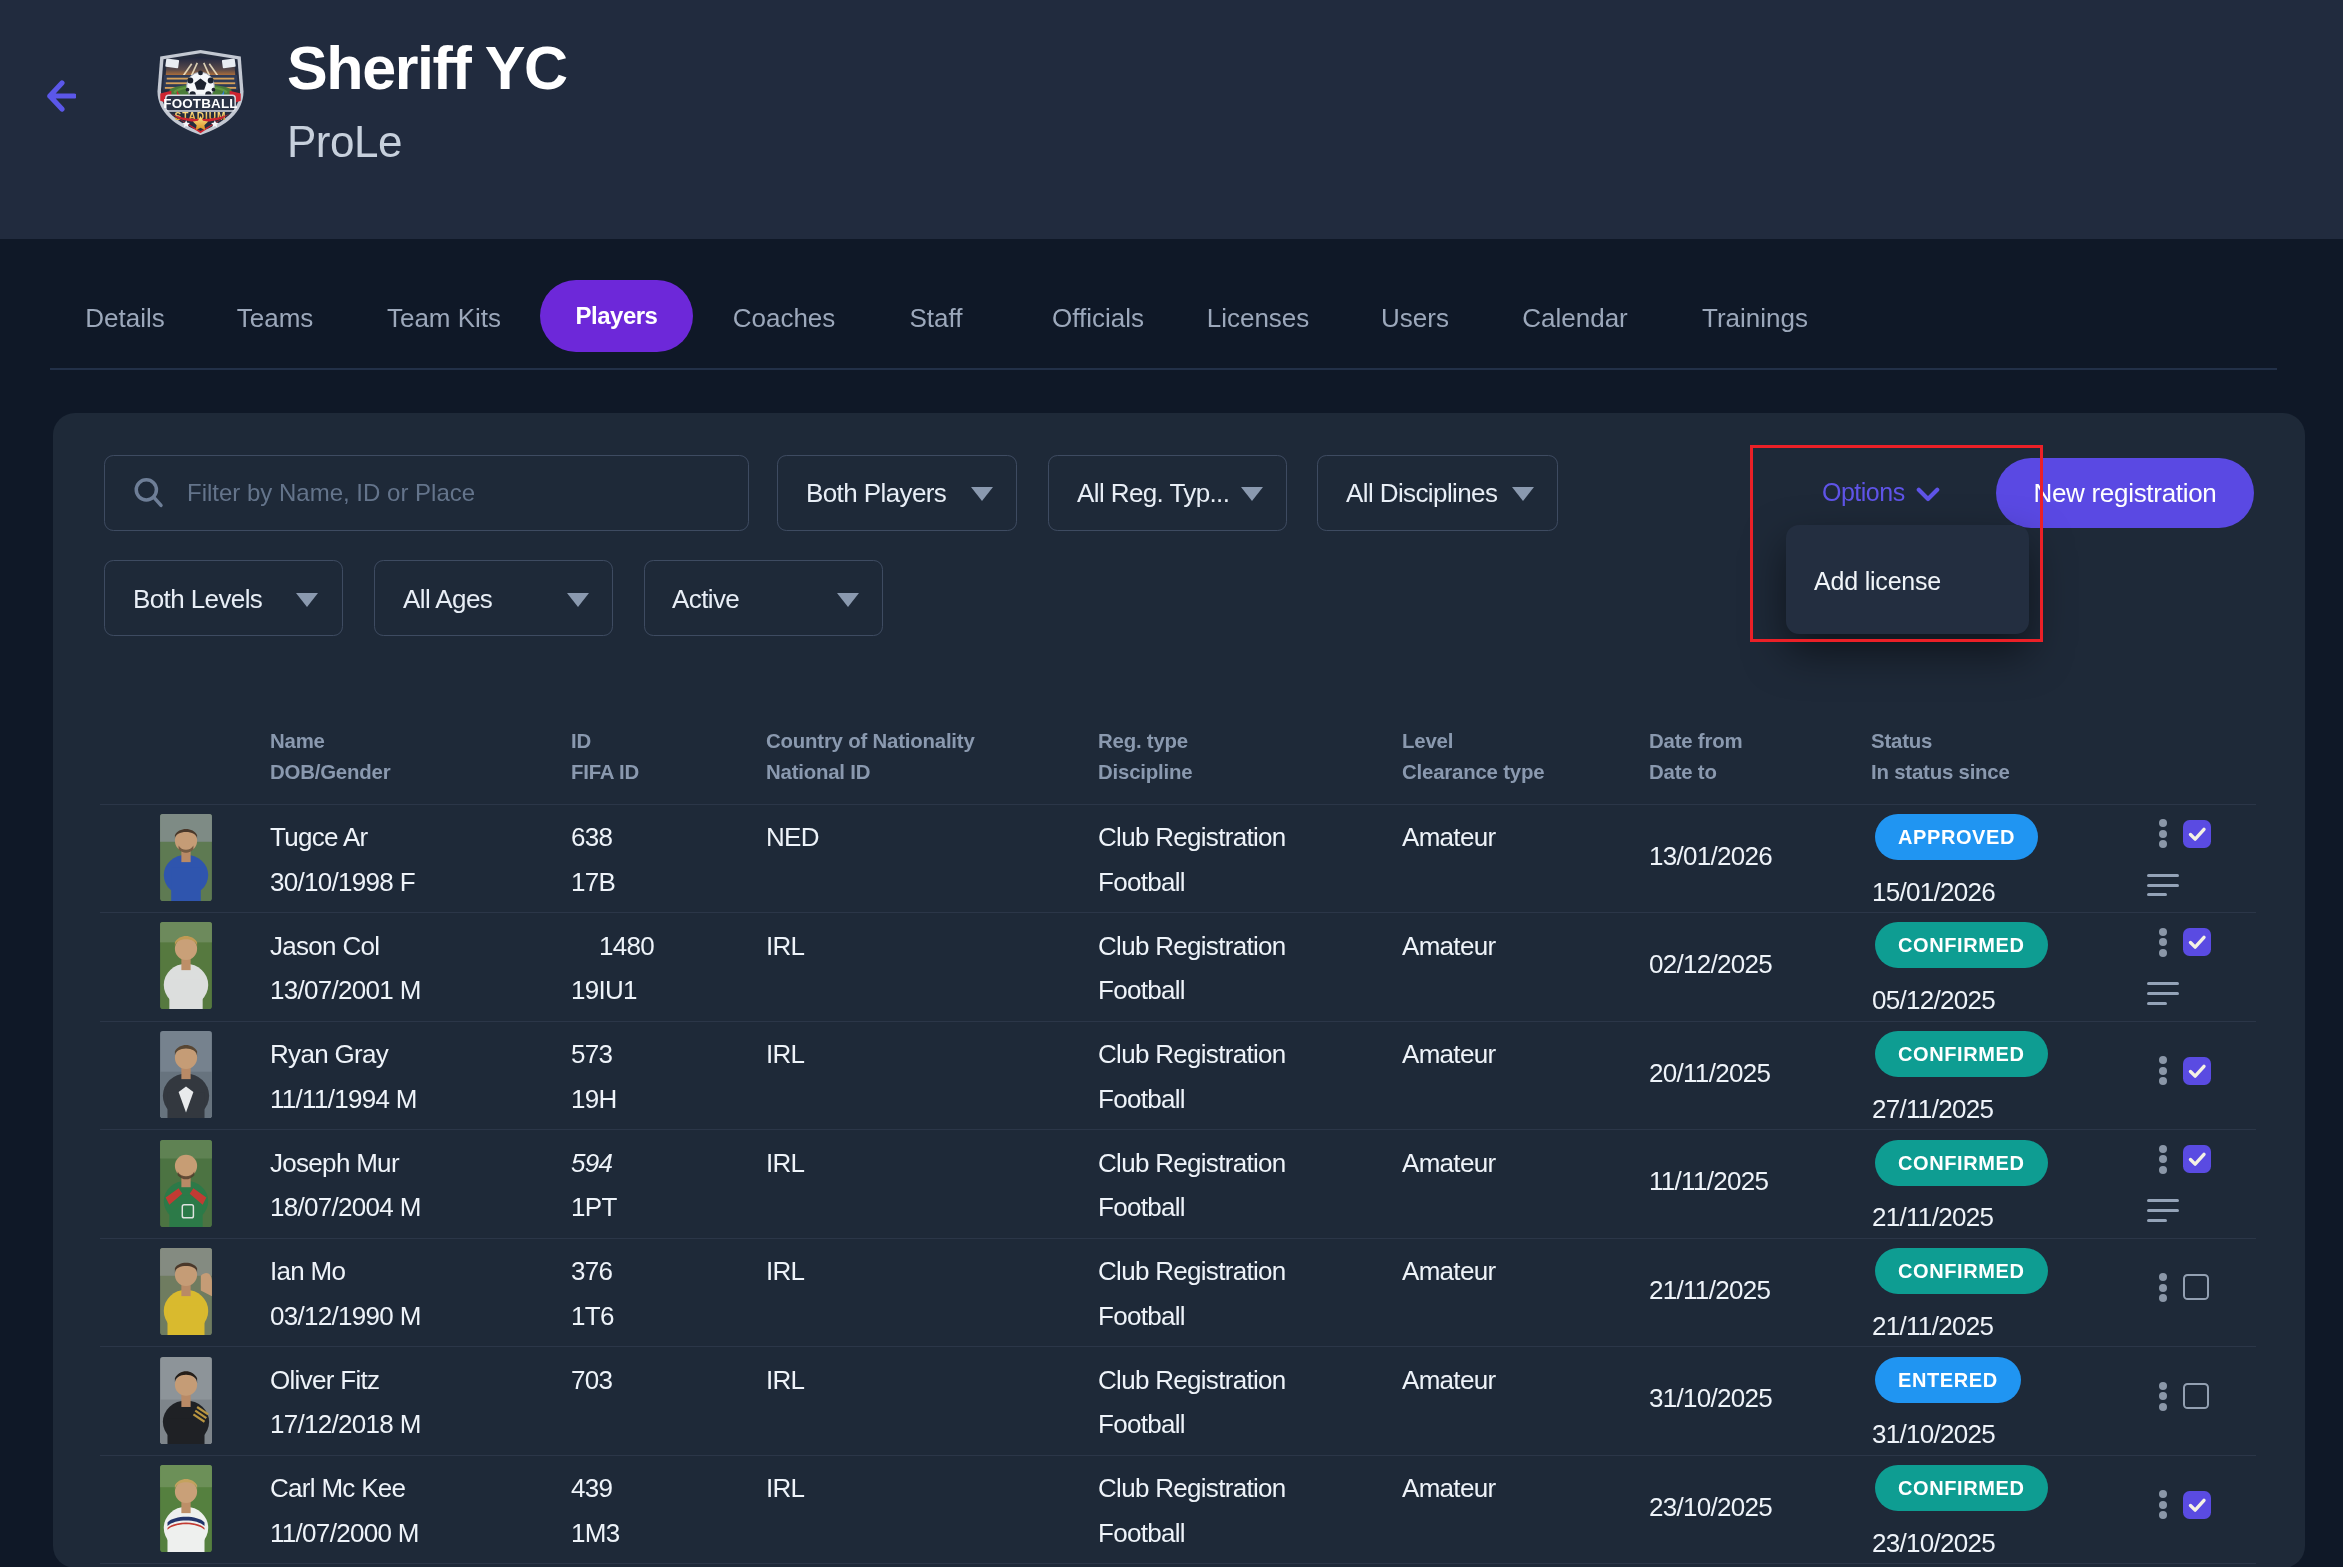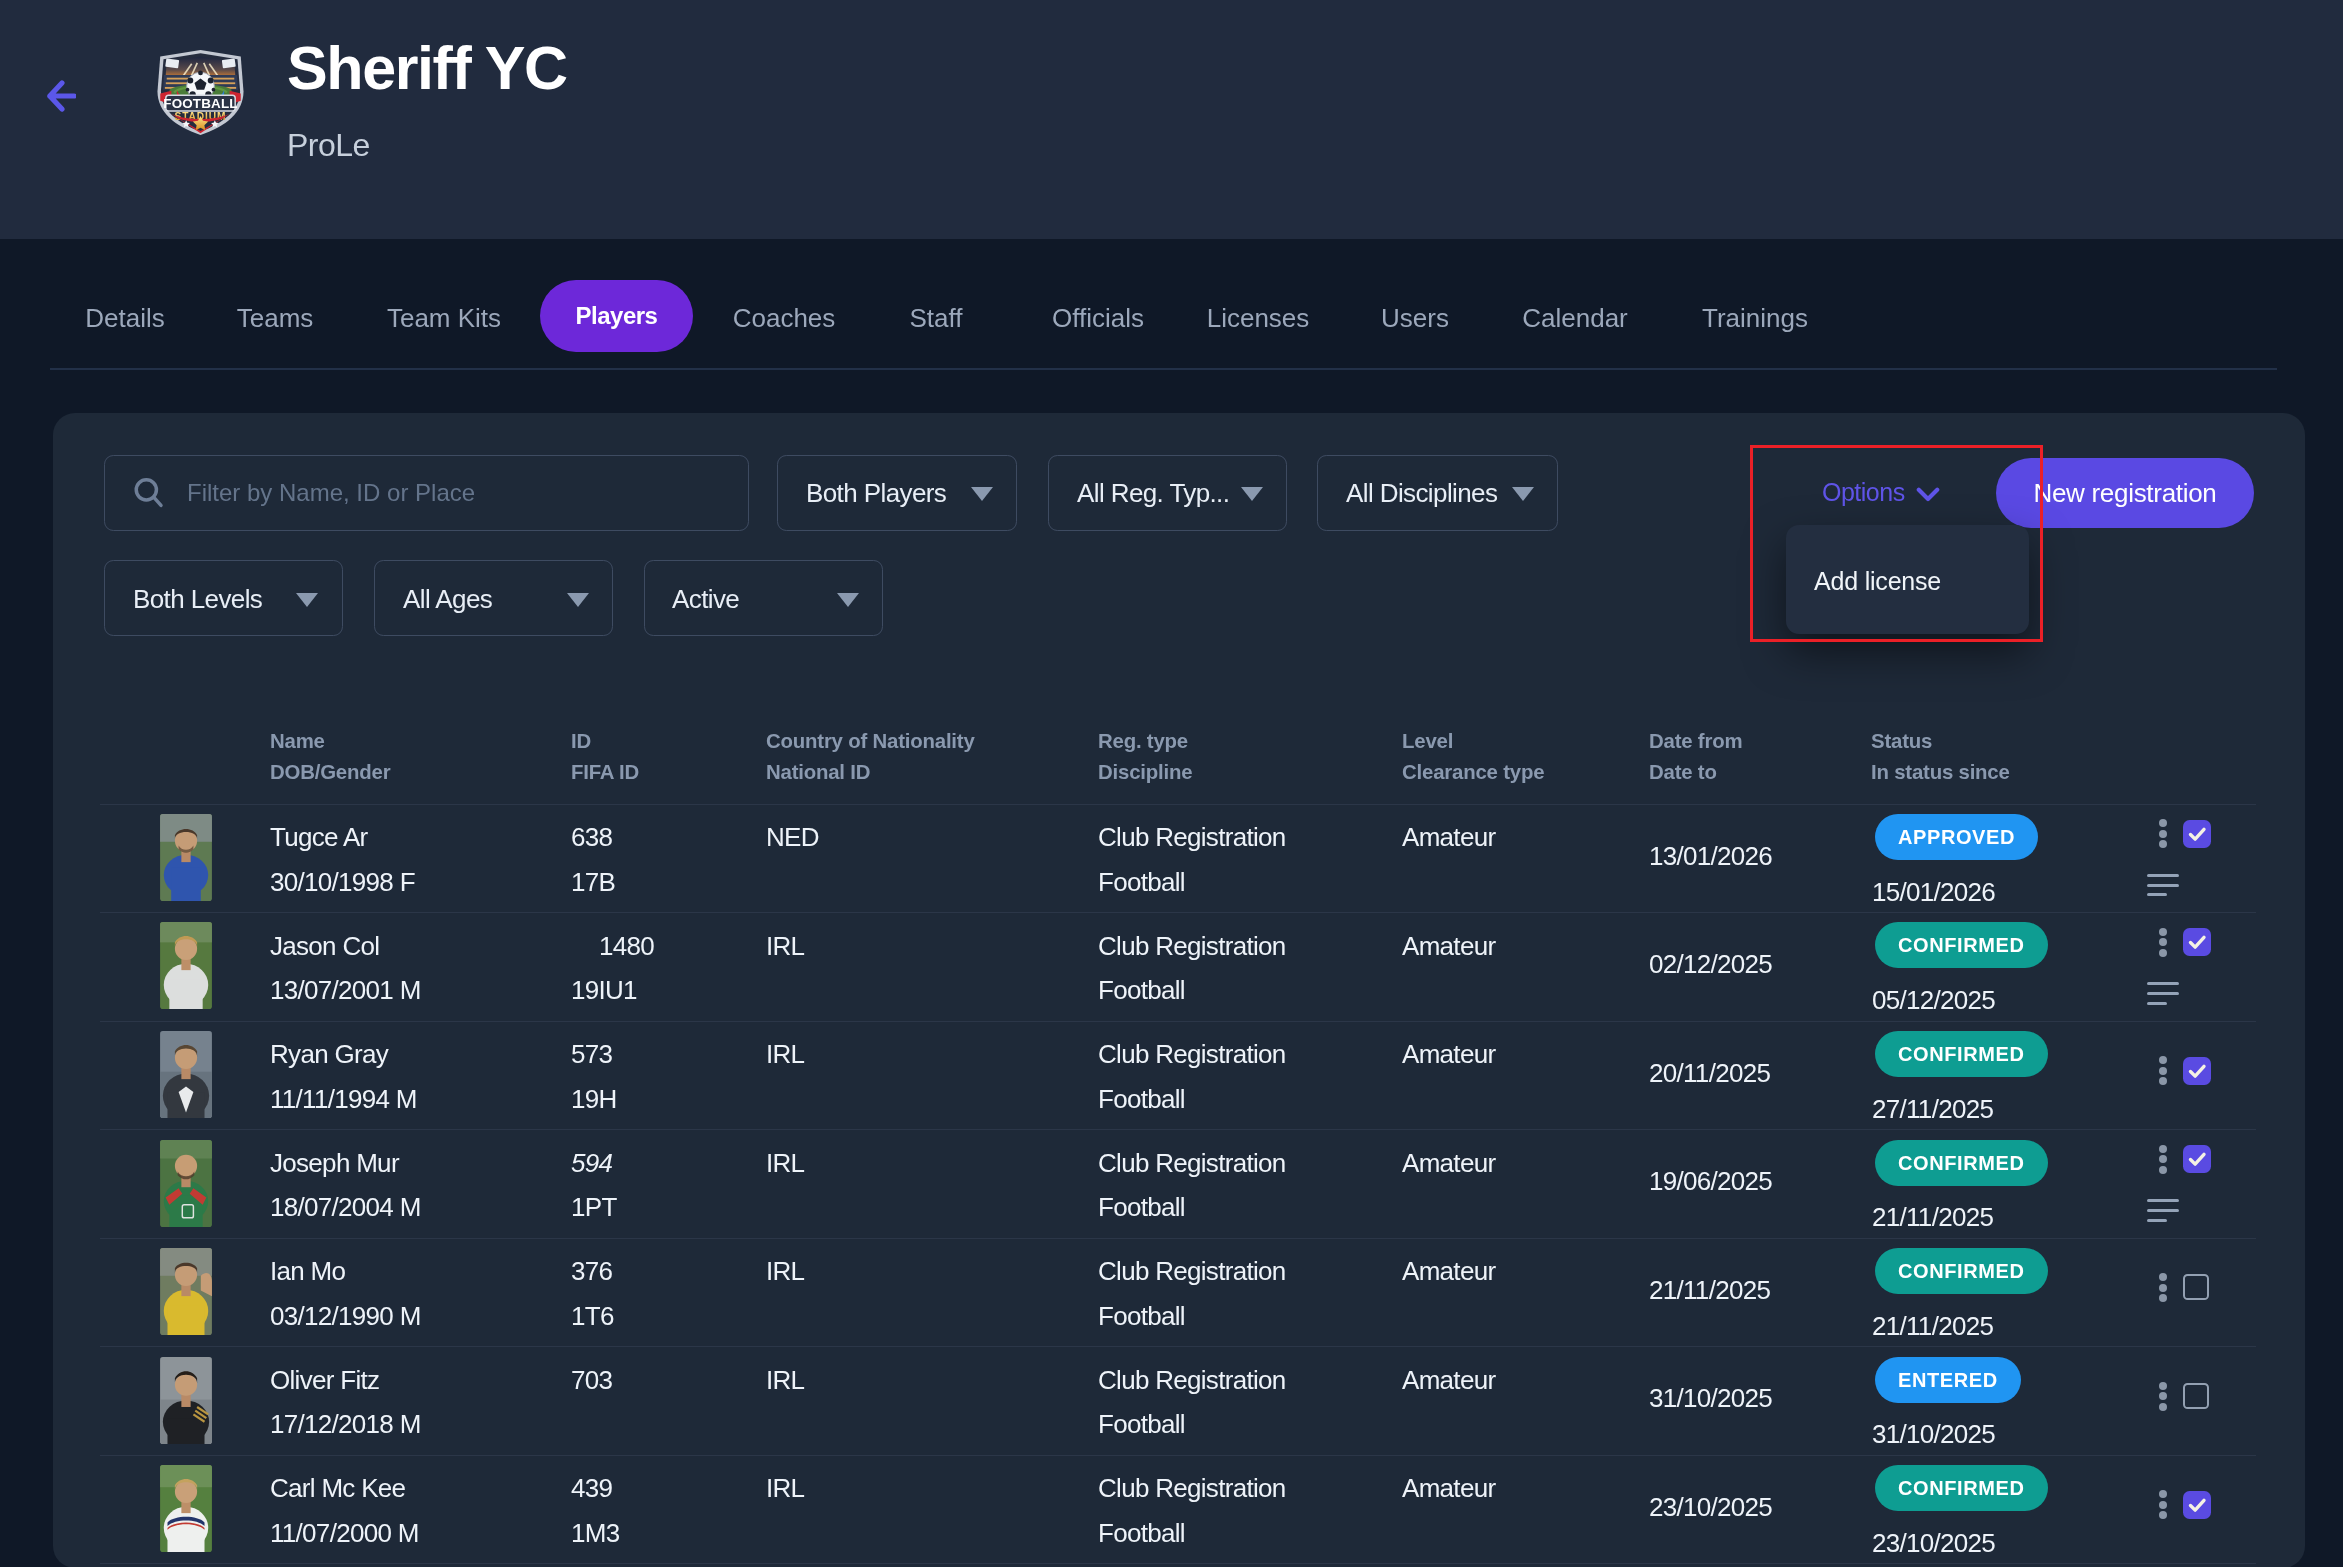--- a/index.html
+++ b/index.html
@@ -1,20 +1,20 @@
 <!DOCTYPE html>
 <html style="font-size:15px"><head><meta charset="utf-8">
 <style>
 html,body{margin:0;padding:0;}
 body{width:2344px;height:1568px;position:relative;overflow:hidden;
   background:#0F1827;font-family:"Liberation Sans",sans-serif;}
 .abs{position:absolute;}
 .hdr{left:0;top:0;width:2344px;height:239px;background:#212B3E;}
 .title{left:287px;top:38px;font-size:61px;font-weight:700;color:#FFFFFF;letter-spacing:-1.4px;line-height:1;}
-.subtitle{left:287px;top:129px;font-size:32px;color:#C7D0DC;letter-spacing:-0.5px;line-height:1;}
+.subtitle{left:287px;top:120px;font-size:44px;color:#C7D0DC;letter-spacing:-0.5px;line-height:1;}
 .tab{font-size:26px;color:#9CA8BB;top:305px;line-height:1;}
 .pill{left:540px;top:280px;width:153px;height:72px;border-radius:36px;background:#6d28d9;
   display:flex;align-items:center;justify-content:center;font-size:24px;font-weight:700;color:#FFFFFF;letter-spacing:-0.5px;}
 .tabline{left:50px;top:368px;width:2227px;height:1.9px;background:#223048;}
 .card{left:53px;top:413px;width:2252px;height:1155px;border-radius:22px;background:#1E2938;}
 .fbox{height:74px;border:1.9px solid #3E4B61;border-radius:9.3px;}
 .flabel{font-size:26px;color:#E8EEF6;letter-spacing:-0.6px;line-height:1;}
 .ph{font-size:24px;color:#64748B;line-height:1;}
 .caret{width:0;height:0;border-left:11px solid transparent;border-right:11px solid transparent;border-top:14px solid #8A99AF;}
 .opt{font-size:25px;color:#5F54E8;font-weight:500;letter-spacing:-0.5px;line-height:1;}
@@ -267,21 +267,21 @@
 <rect x="24" y="70" width="12" height="14" rx="2" fill="none" stroke="#dfe3e0" stroke-width="1.6"></rect>
     </svg></div>
 <div class="abs td" style="left:270px;top:1150px;">Joseph Mur</div>
 <div class="abs td" style="left:270px;top:1194px;">18/07/2004 M</div>
 <div class="abs td" style="left:571px;top:1150px;font-style:italic;">594</div>
 <div class="abs td" style="left:571px;top:1194px;">1PT</div>
 <div class="abs td" style="left:766px;top:1150px;">IRL</div>
 <div class="abs td" style="left:1098px;top:1150px;">Club Registration</div>
 <div class="abs td" style="left:1098px;top:1194px;">Football</div>
 <div class="abs td" style="left:1402px;top:1150px;">Amateur</div>
-<div class="abs td" style="left:1649px;top:1168px;">19/06/2025</div>
+<div class="abs td" style="left:1649px;top:1168px;">11/11/2025</div>
 <div class="abs badge bteal" style="left:1875px;top:1140px;">CONFIRMED</div>
 <div class="abs td" style="left:1872px;top:1204px;">21/11/2025</div>
 <div class="abs nbar" style="top:1199px;width:32px;"></div>
 <div class="abs nbar" style="top:1209px;width:32px;"></div>
 <div class="abs nbar" style="top:1219px;width:20.4px;"></div>
 <div class="abs kdot" style="top:1145px;"></div>
 <div class="abs kdot" style="top:1155px;"></div>
 <div class="abs kdot" style="top:1166px;"></div>
 <div class="abs cb cbon" style="top:1145px;"><svg width="28" height="28" viewBox="0 0 30 30">
 <path d="M8 15.5 L13 20.5 L22.5 10" stroke="#F5F2E4" stroke-width="3.6" fill="none" stroke-linecap="round" stroke-linejoin="round"></path>

